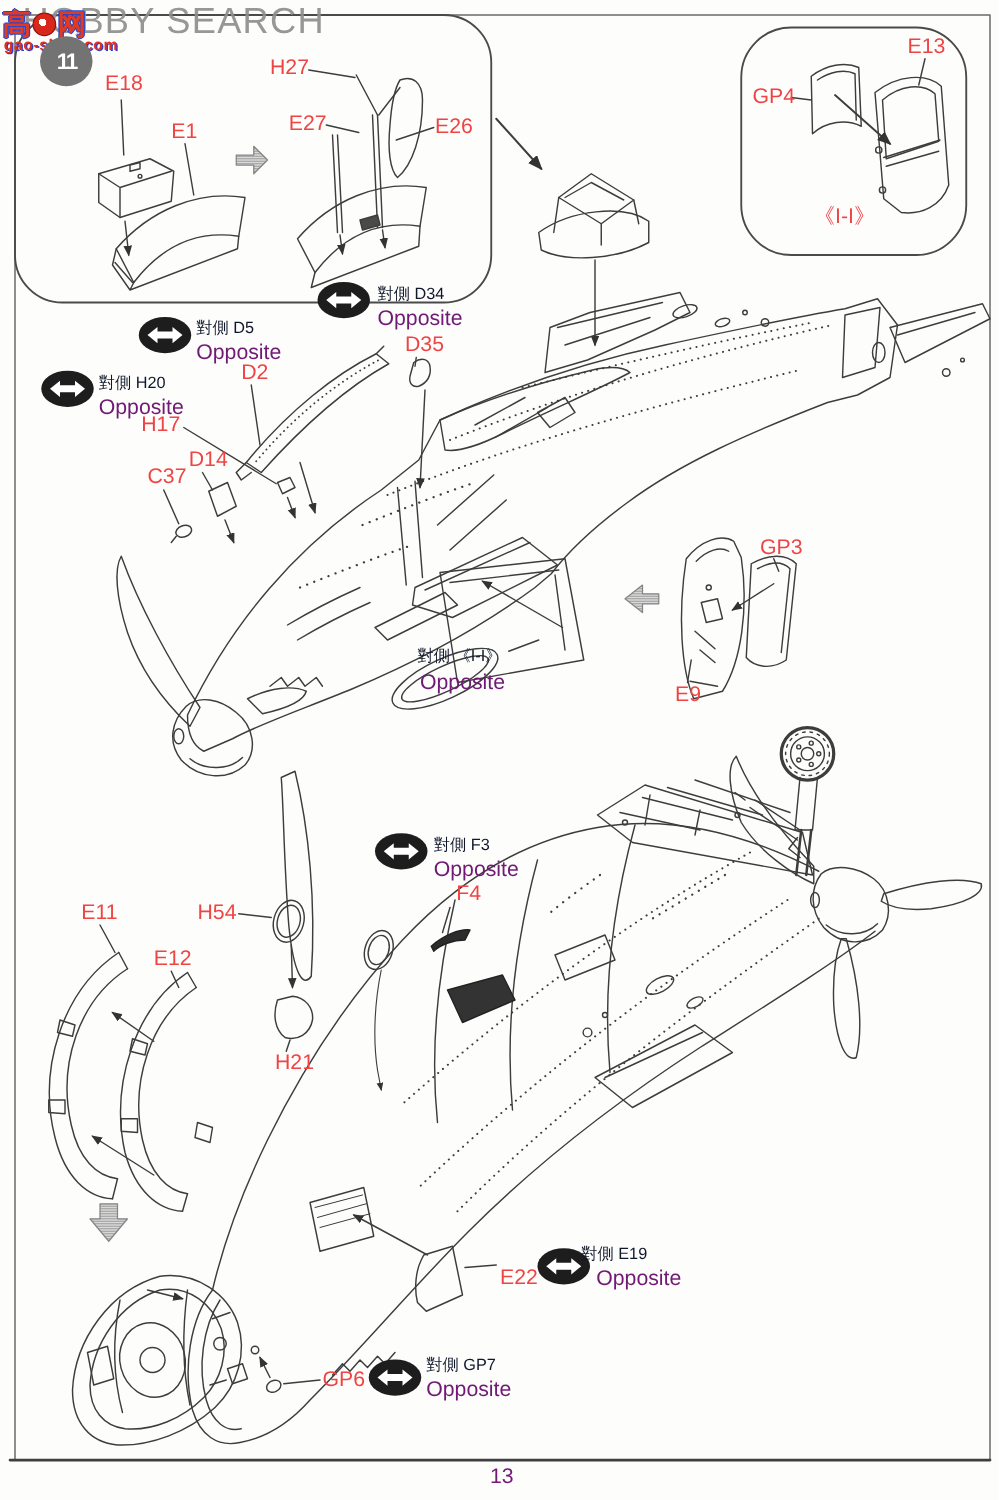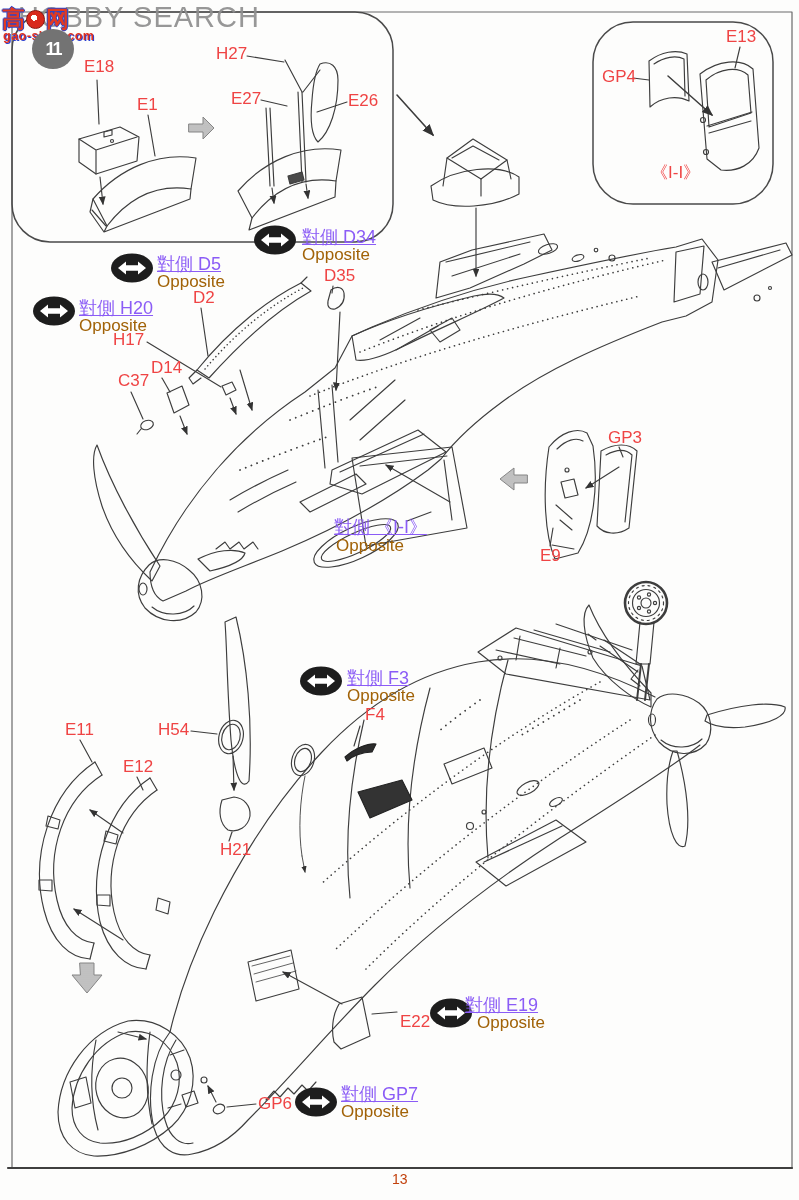--- a/index.html
+++ b/index.html
@@ -1,35 +1,35 @@
 <!DOCTYPE html>
 <html><head>
 <meta charset="utf-8">
 <style>
   html,body{margin:0;padding:0;background:#fff;}
   #page{position:relative;width:799px;height:1200px;background:#fdfdfc;overflow:hidden;
         font-family:"Liberation Sans",sans-serif;}
   #art{position:absolute;left:0;top:0;}
   .lbl{position:absolute;font-size:17px;color:#ef4444;white-space:nowrap;line-height:1.05;}
-  .zh{position:absolute;font-size:18px;color:#8b5cf6;white-space:nowrap;line-height:1.05;text-decoration:underline;}
-  .en{position:absolute;font-size:17px;color:#a16207;white-space:nowrap;line-height:1.05;}
+  .zh{position:absolute;font-size:13px;color:#0f172a;white-space:nowrap;line-height:1.05;}
+  .en{position:absolute;font-size:17px;color:#701a75;white-space:nowrap;line-height:1.05;}
   #step-badge{position:absolute;left:32px;top:29px;width:42px;height:40px;border-radius:50%;
         background:#737373;color:#fff;font-weight:bold;font-size:18px;letter-spacing:-2px;
         display:flex;align-items:center;justify-content:center;}
   #wm-brand{position:absolute;left:18px;top:1px;font-size:29px;color:#8f8f8f;opacity:.92;
         letter-spacing:1px;}
   #wm-logo{position:absolute;left:2px;top:4px;display:flex;align-items:center;gap:1px;}
   .wm-cn{font-size:23px;font-weight:bold;color:#e23a22;
         text-shadow:-1px 0 0 #2b46c8,1px 0 0 #2b46c8,0 1px 0 #2b46c8,0 -1px 0 #2b46c8;}
   .wm-disc{width:17px;height:17px;border-radius:50%;display:inline-block;
         background:radial-gradient(circle at 42% 40%, #fff 0 3px, #d8281c 3px);
         border:1px solid #8c1410;}
   #wm-domain{position:absolute;left:3px;top:29px;font-size:12.5px;font-weight:bold;color:#e0301f;
         text-shadow:1px 1px 0 #2b3fd0;letter-spacing:.5px;}
-  #page-number{position:absolute;left:392px;top:1171px;font-size:14px;color:#c2410c;}
+  #page-number{position:absolute;left:392px;top:1171px;font-size:17px;color:#701a75;}
 </style>
 </head>
 <body>
 
 <div id="page">
 
 <svg id="art" width="799" height="1200" viewBox="0 0 799 1200">
 <defs>
   <marker id="ah" markerWidth="9" markerHeight="8" refX="6.5" refY="3" orient="auto">
     <path d="M0,0 L7.5,3 L0,6 Z" fill="#333" stroke="none"></path>

